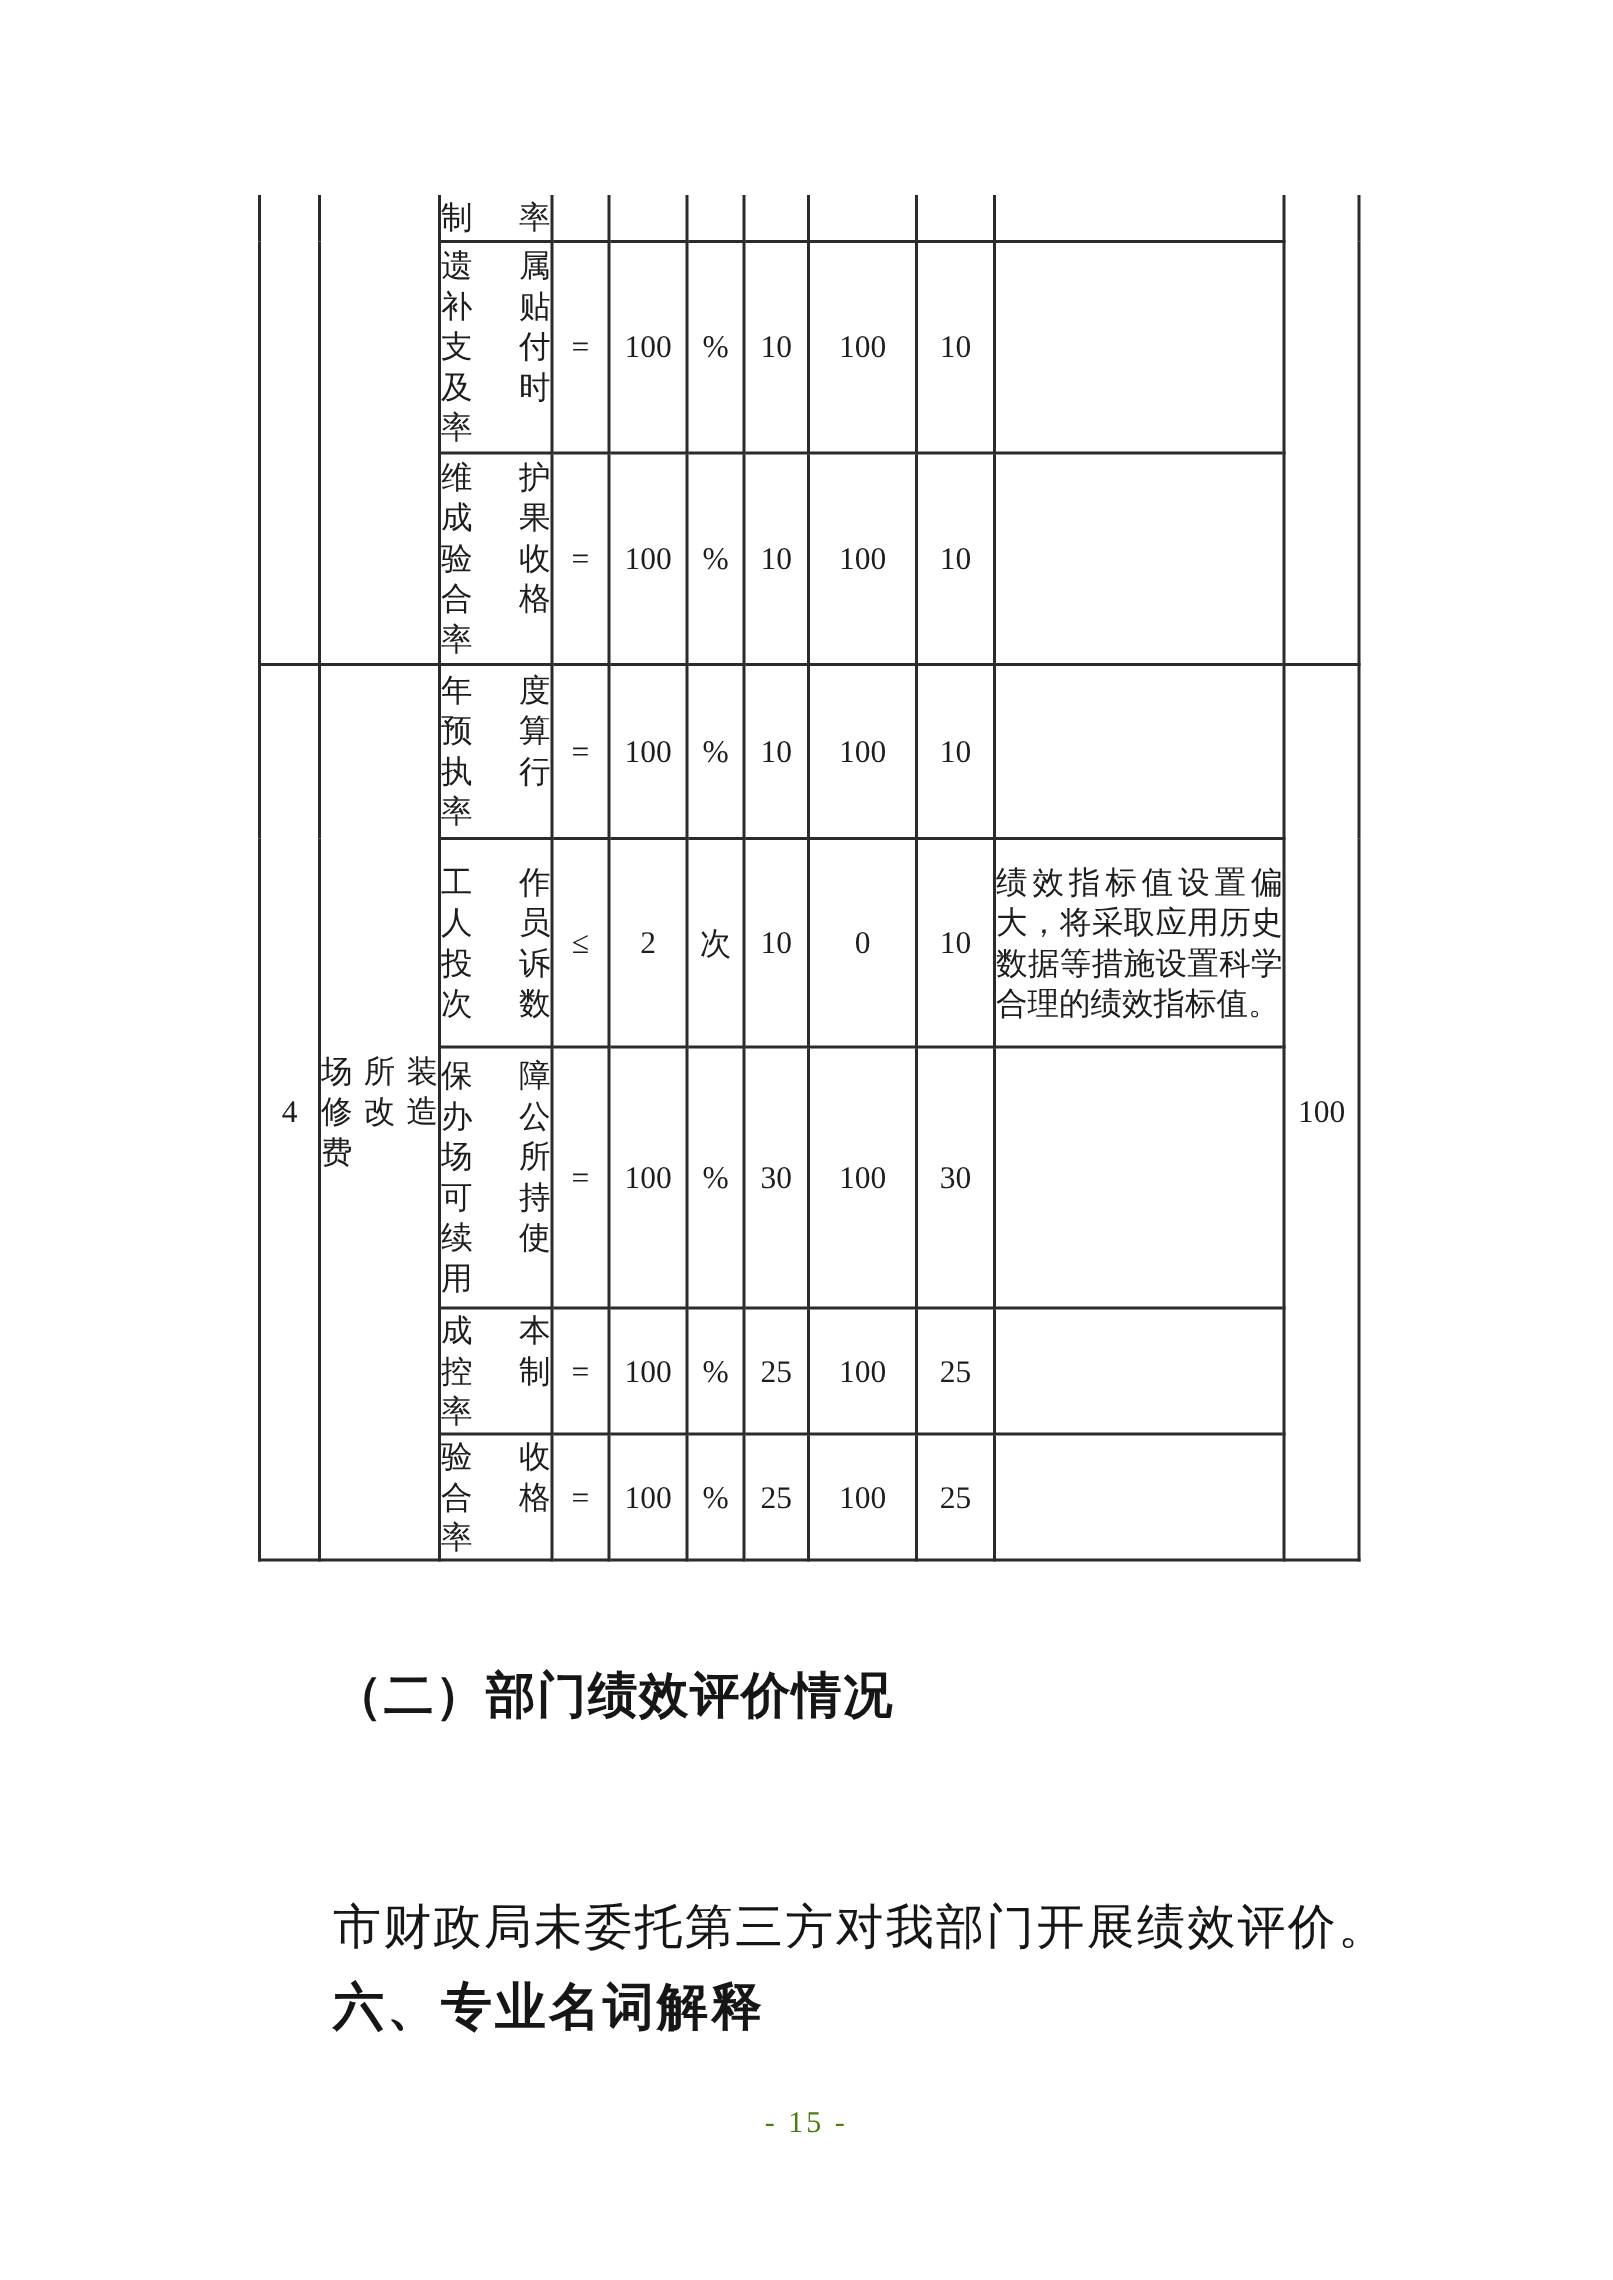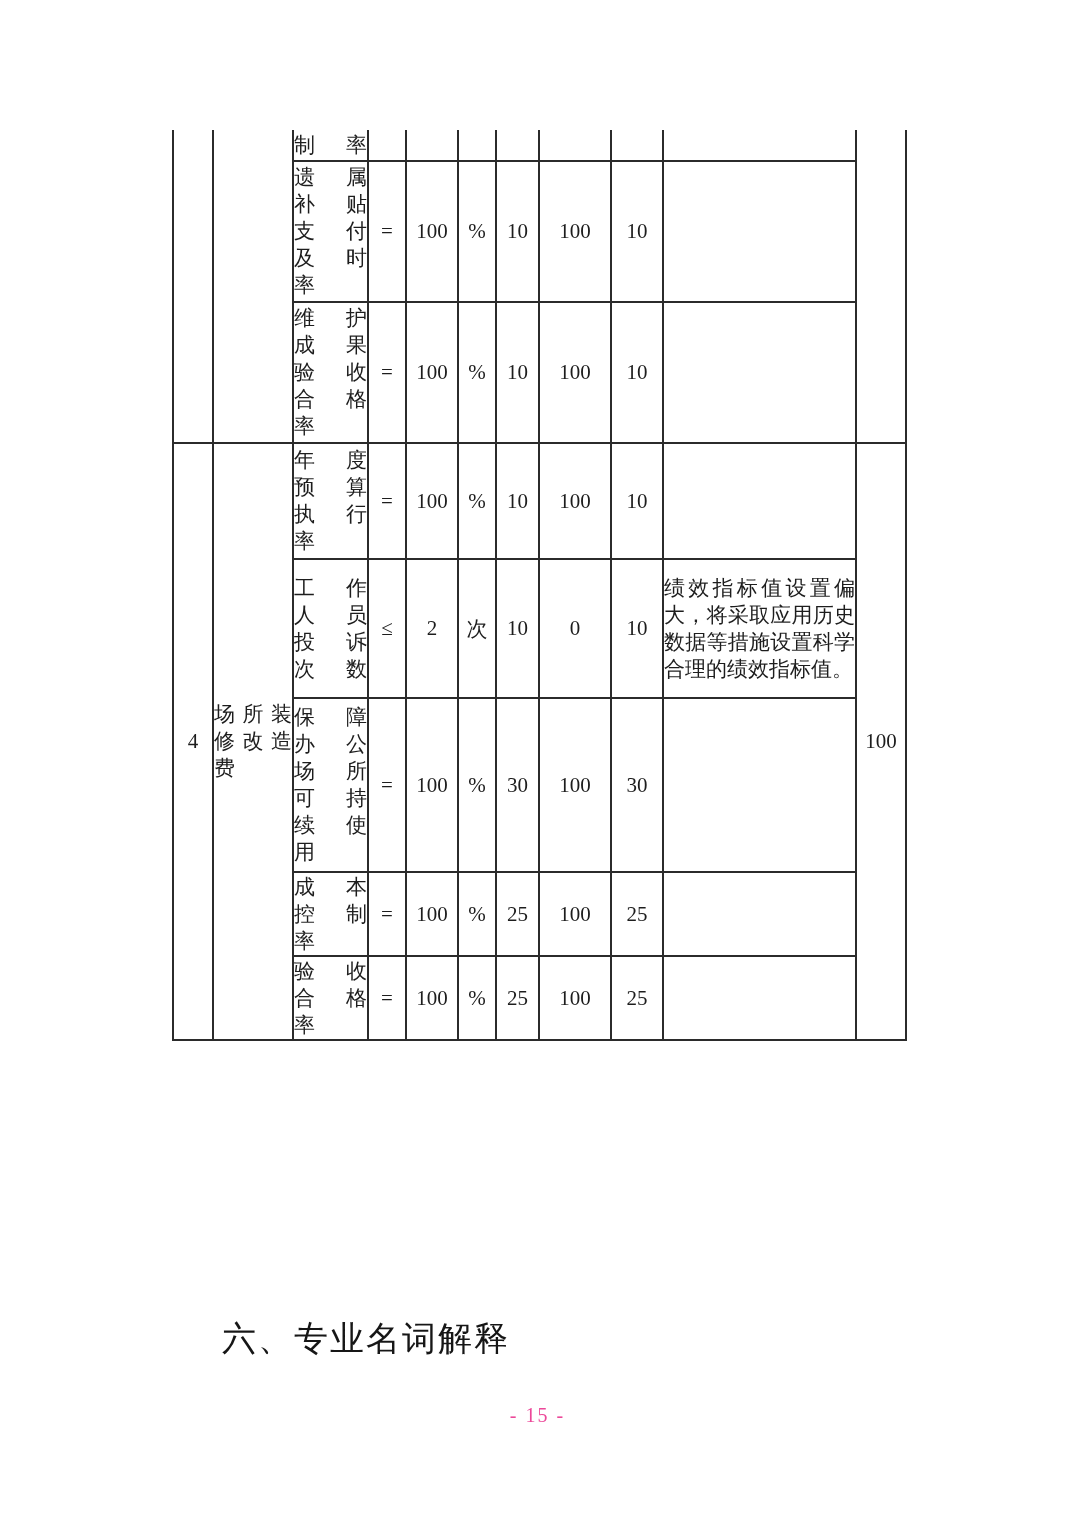--- a/index.html
+++ b/index.html
@@ -64,32 +64,32 @@
     font-weight: bold;
     letter-spacing: 1px;
   }
   .sec-para {
     font-size: 32px;
     letter-spacing: 1.5px;
   }
   .sec-heading-sans {
     font-family: "Liberation Sans", "DejaVu Sans", sans-serif;
     font-size: 34px;
-    font-weight: normal;
+    font-weight: bold;
     letter-spacing: 2px;
   }
   .page-number {
     position: absolute;
     left: 0;
     right: 0;
     top: 1404px;
     text-align: center;
     font-size: 20px;
     letter-spacing: 2px;
-    color: #ec4899;
+    color: #4d7c0f;
   }
 </style>
 </head>
 <body>
 
 <div class="page">
 
   <table class="perf">
     <colgroup>
       <col style="width:40px">
@@ -327,20 +327,22 @@
           <td class="c-center c-num">100</td>
           <td class="c-center">%</td>
           <td class="c-center c-num">25</td>
           <td class="c-center c-num">100</td>
           <td class="c-center c-num">25</td>
           <td class="c-comment"></td>
         </tr>
       </tbody>
   </table>
 
-
-
-
+  <div class="sec sec-heading" style="top:1113px">（二）部门绩效评价情况</div>
+
+
+
+  <div class="sec sec-para" style="top:1266px">市财政局未委托第三方对我部门开展绩效评价。</div>
 
   <div class="sec sec-heading-sans" style="top:1319px">六、专业名词解释</div>
 
   <div class="page-number">- 15 -</div>
 </div>
 
 </body></html>

